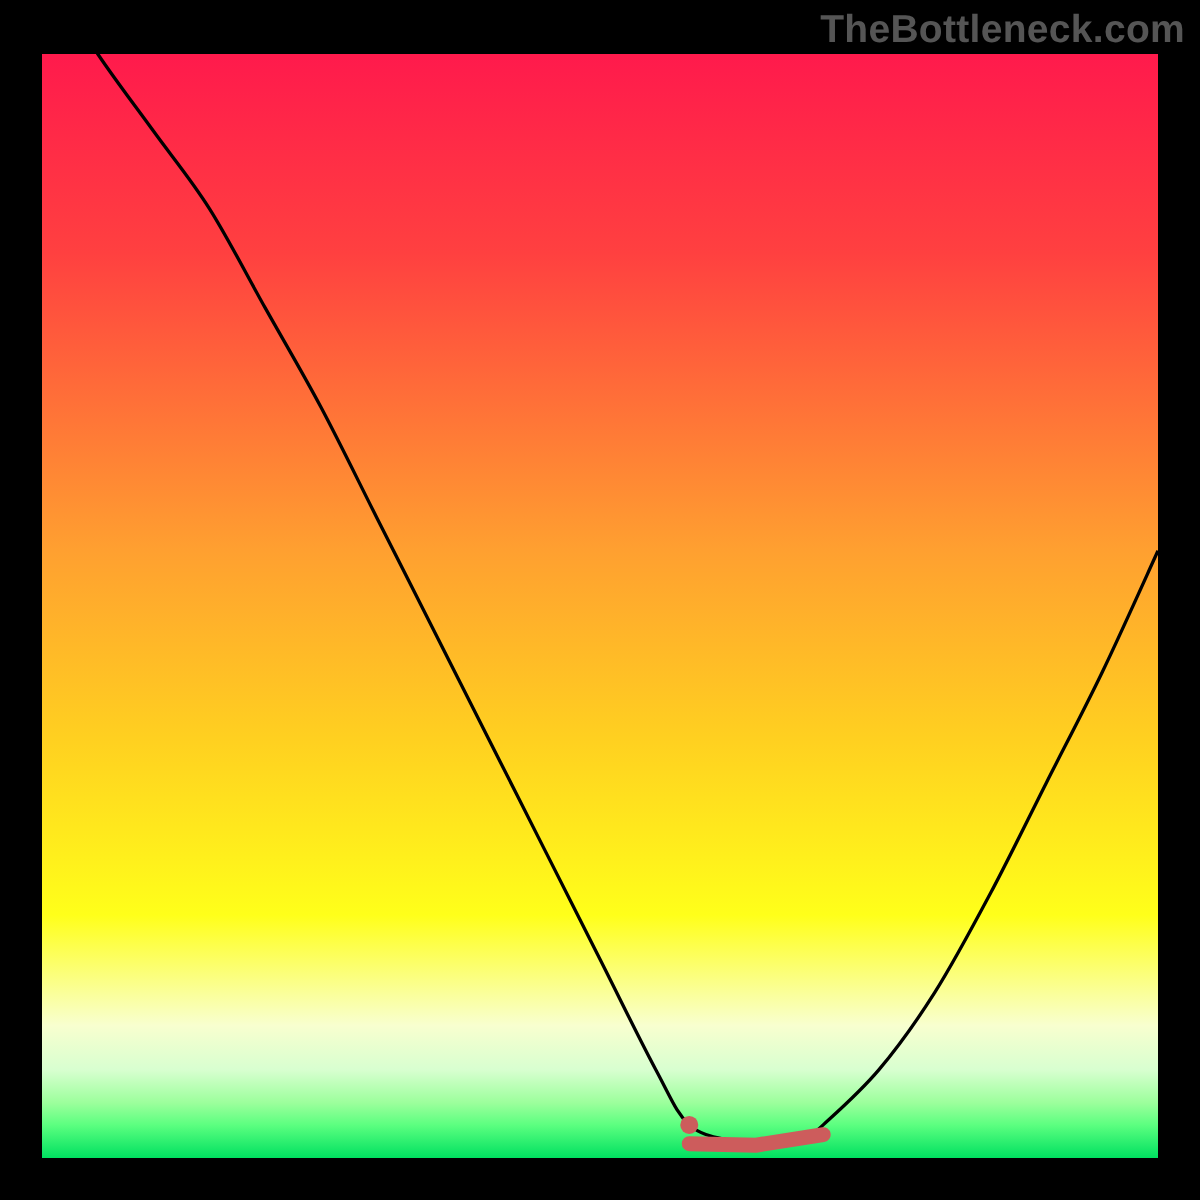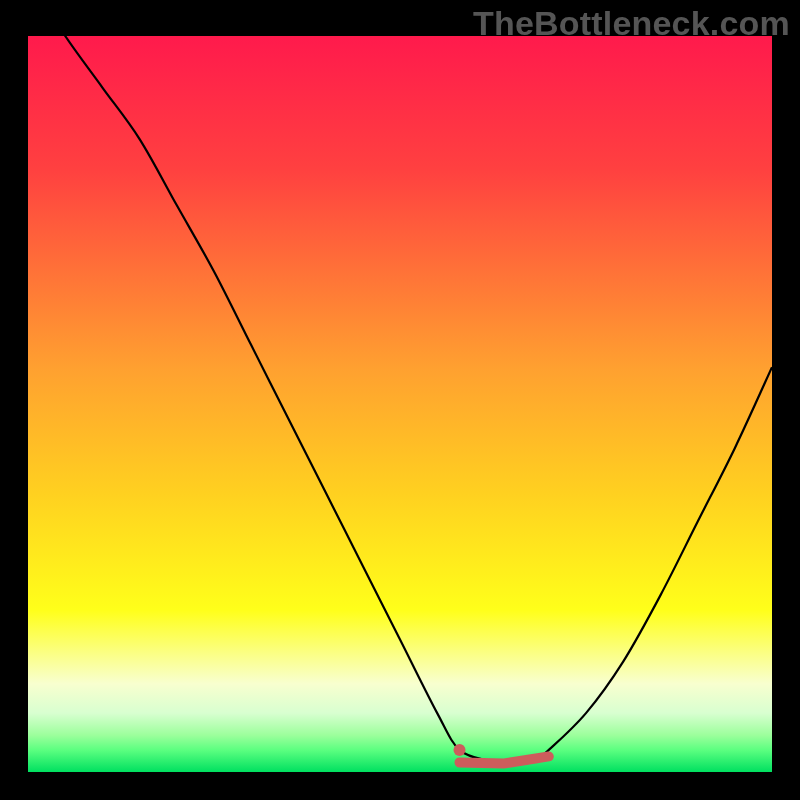--- a/index.html
+++ b/index.html
@@ -8,21 +8,21 @@
     position: relative;
     width: 800px;
     height: 800px;
     background: #000;
   }
   .watermark {
     position: absolute;
     top: 4px;
     right: 10px;
     font-family: Arial, Helvetica, sans-serif;
-    font-size: 34px;
+    font-size: 26px;
     font-weight: 600;
     color: #555555;
     letter-spacing: 0.2px;
     z-index: 10;
   }
   .plot-area {
     position: absolute;
     left: 28px;
     top: 36px;
     width: 744px;   

